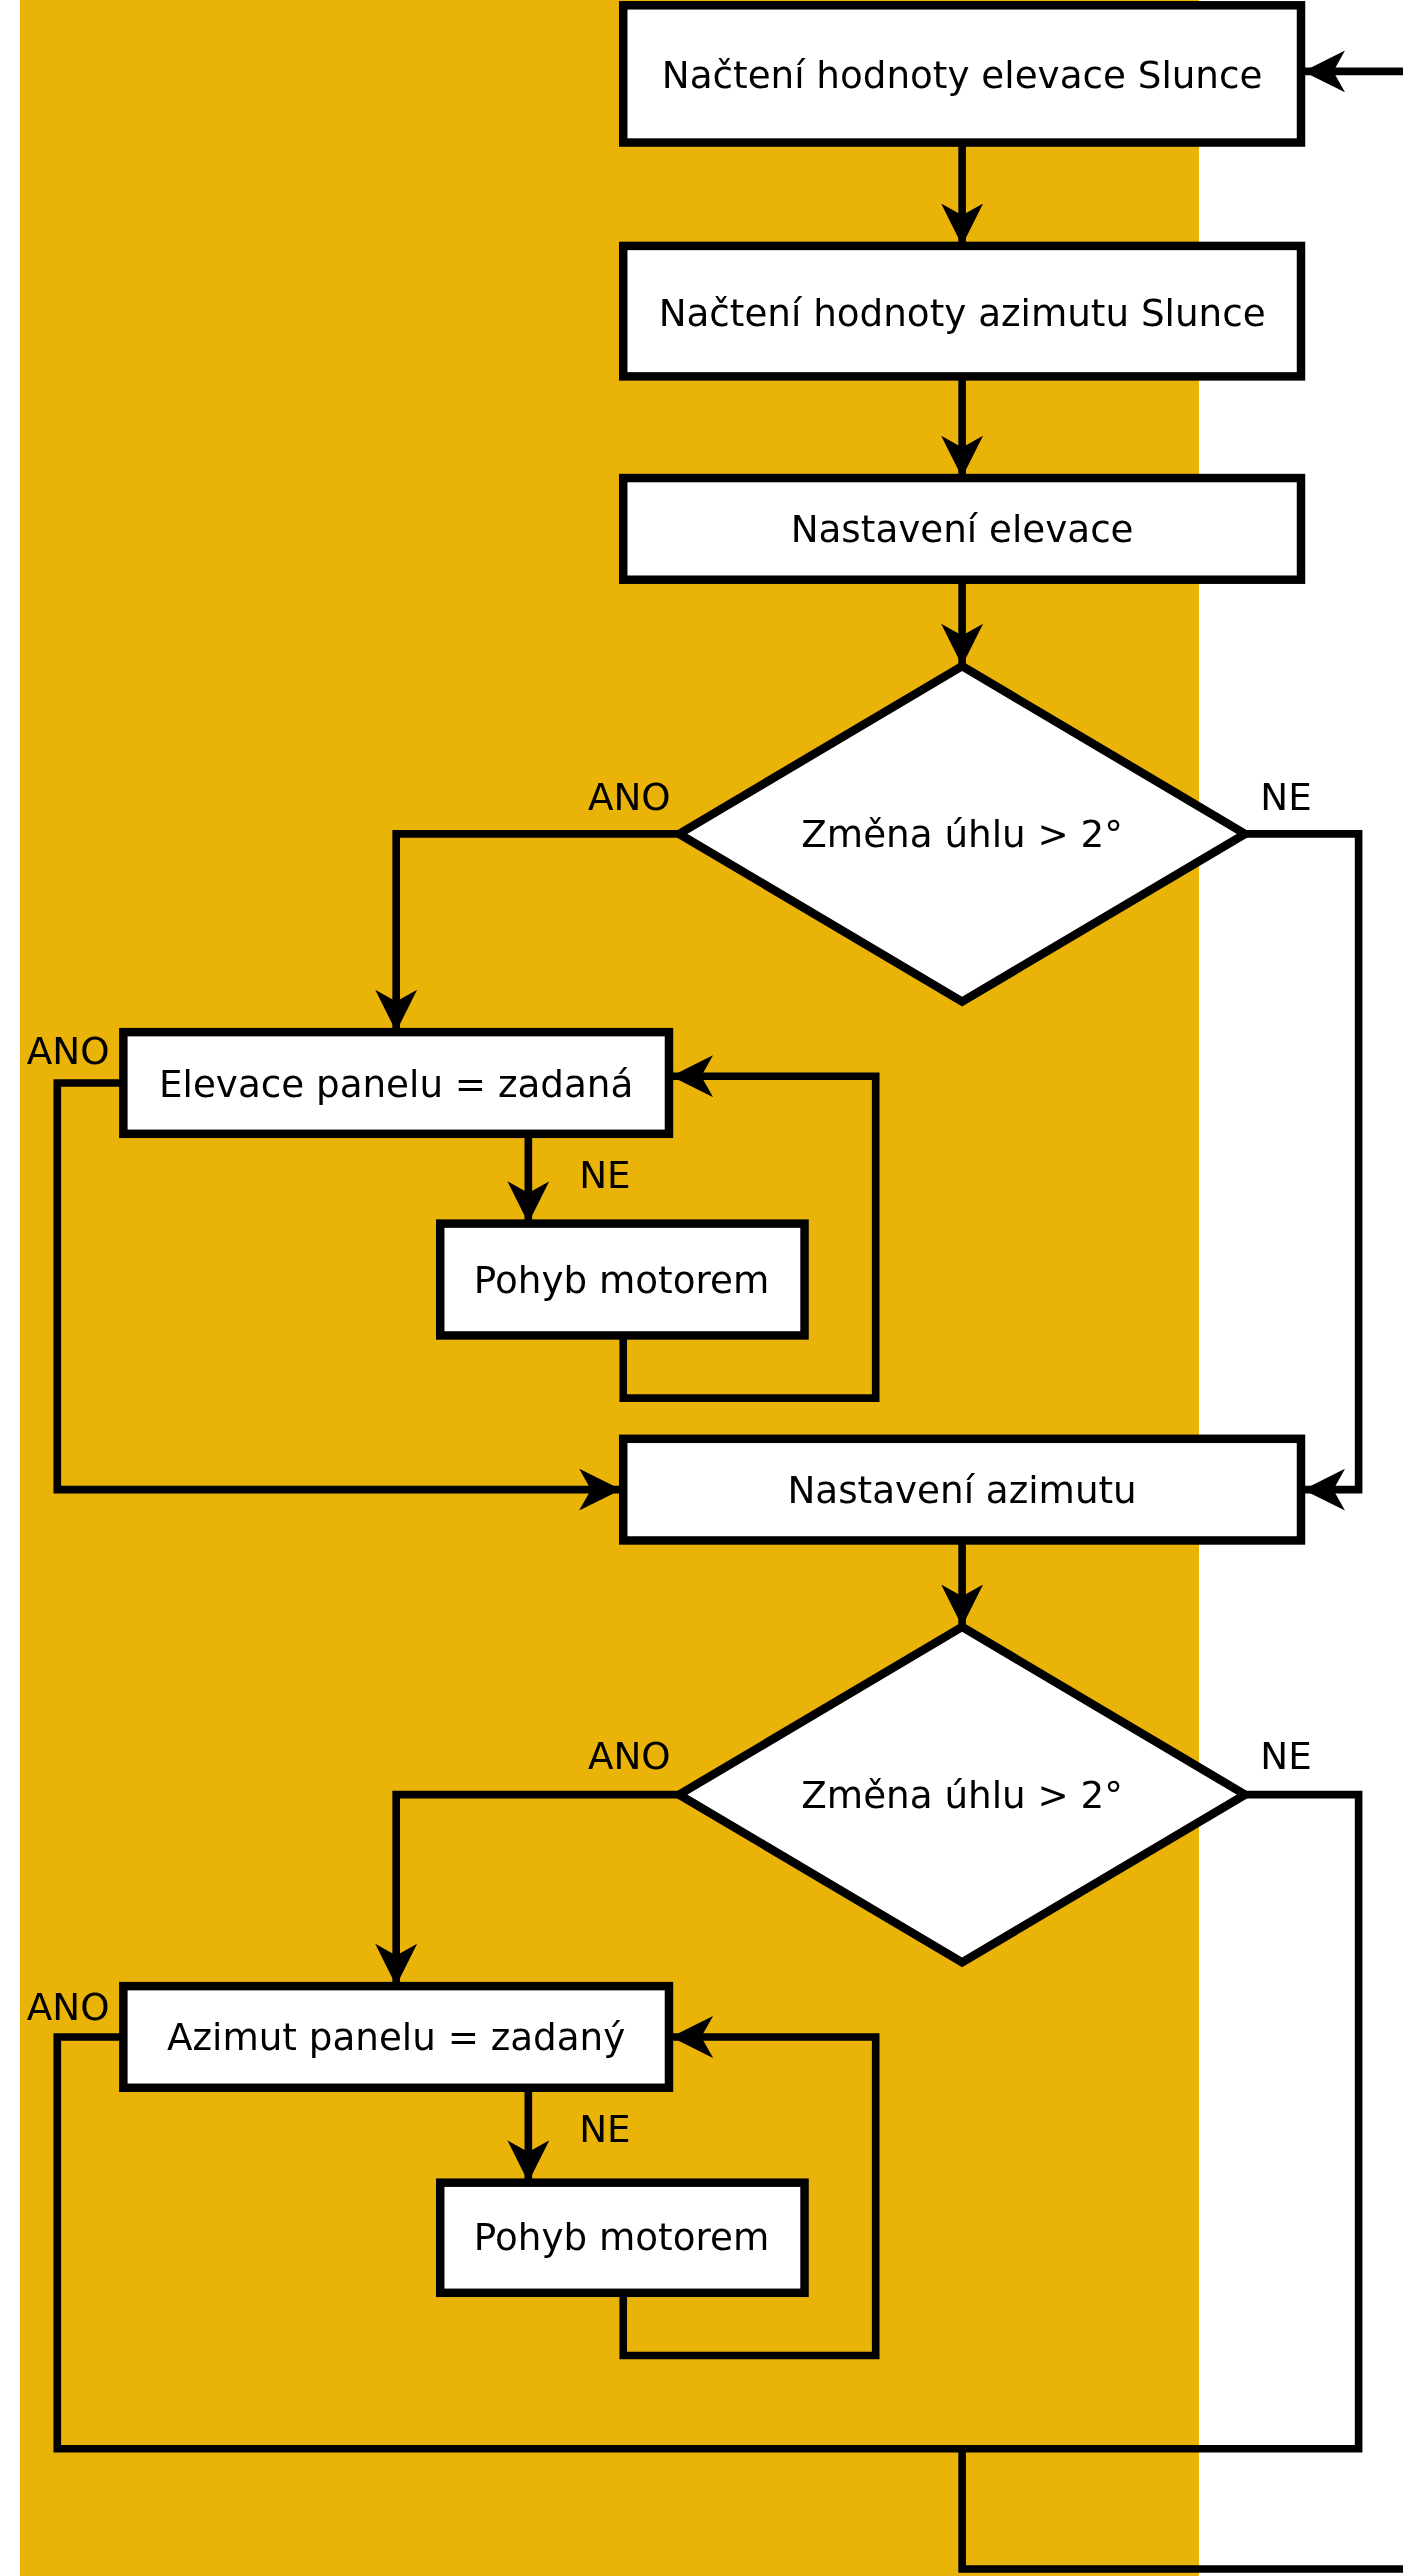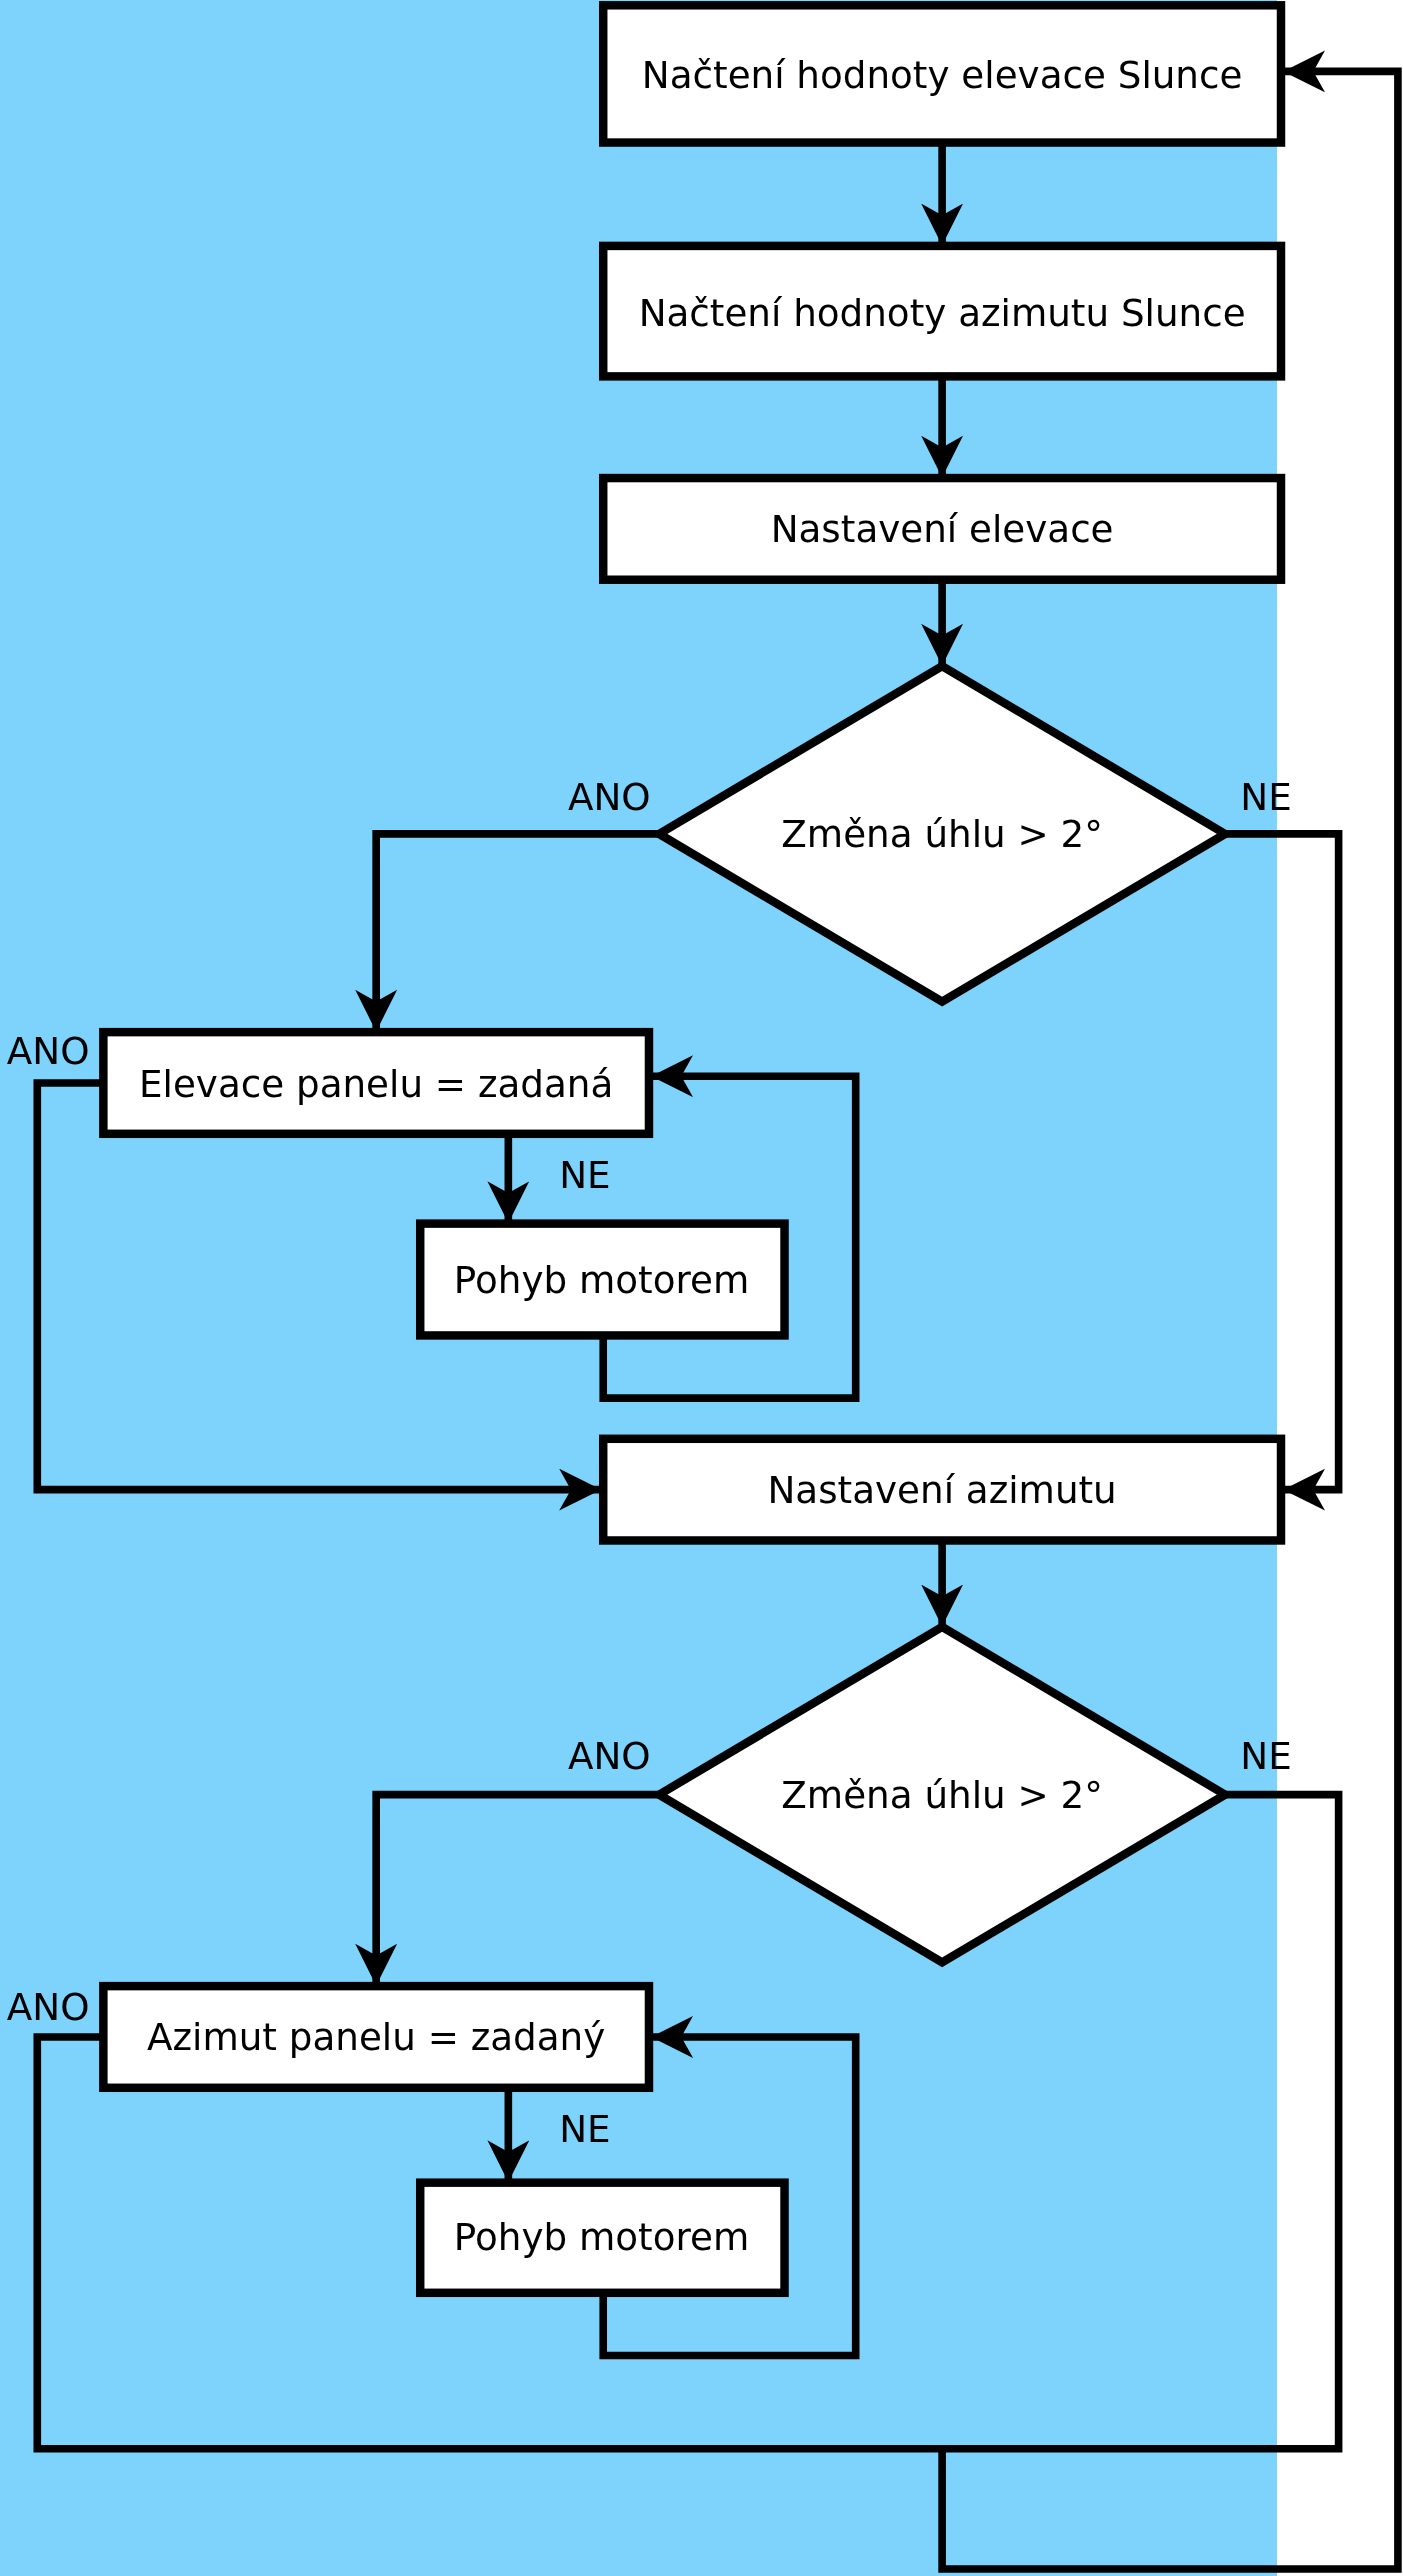--- a/index.html
+++ b/index.html
@@ -1,23 +1,24 @@
 <!DOCTYPE html>
 <html style="font-size:9px"><head>
 <meta charset="utf-8">
 <style>
   html, body {
     margin: 0;
     padding: 0;
     background: #ffffff;
   }
   .stage {
-    width: 1277px;
+    width: 1179px;
     height: 2576px;
-    background: #7dd3fc;
+    background: #eab308;
+    margin-left: 20px;
   }
   svg { display: block; }
   .node-shape {
     fill: #ffffff;
     stroke: #000000;
     stroke-width: 5;
   }
   .edge {
     fill: none;
     stroke: #000000;

